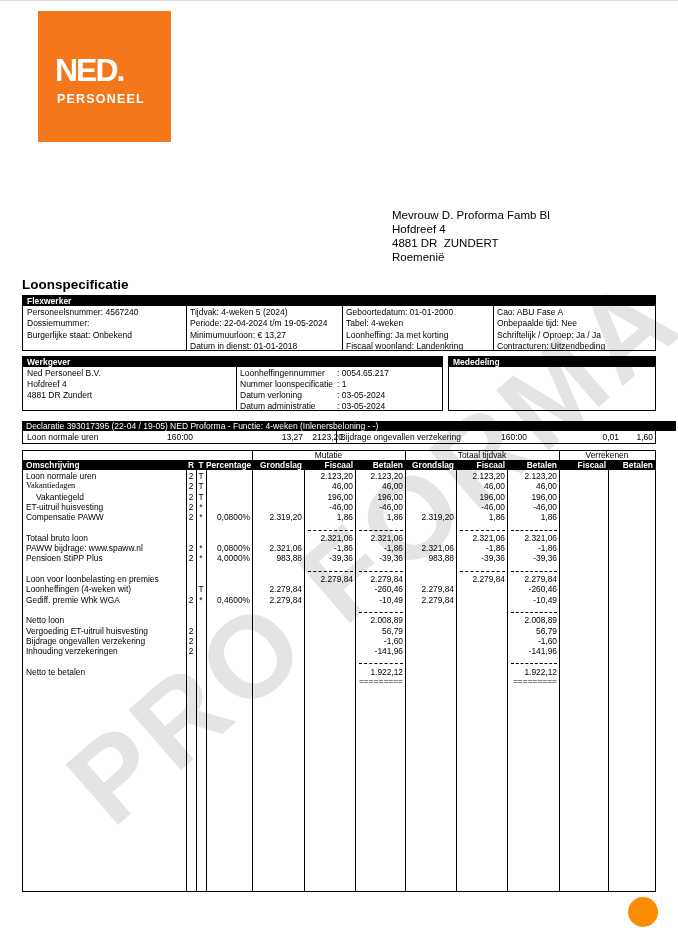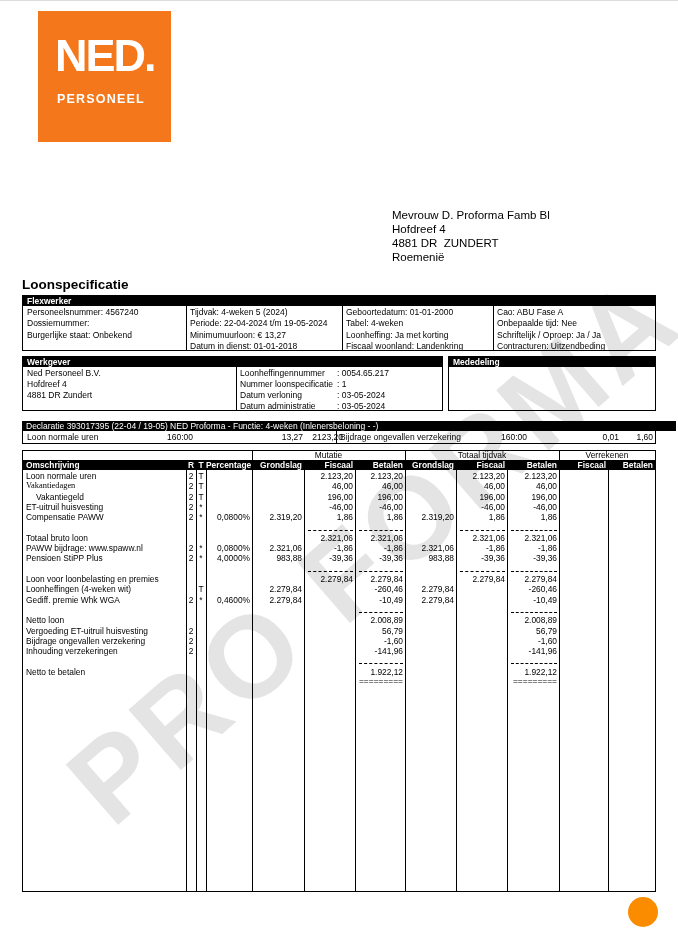--- a/index.html
+++ b/index.html
@@ -8,22 +8,22 @@
     font-family:"Liberation Sans", sans-serif; color:#000; overflow:hidden;
     border-top:1px solid #dcdcdc;
   }
   .abs { position:absolute; z-index:1; }
   .watermark {
     position:absolute; left:42px; top:748px; transform:rotate(-41deg);
     transform-origin:0 0; font-size:116px; font-weight:bold; letter-spacing:6px;
     color:#d6d6d6; opacity:0.65; white-space:nowrap; z-index:0;
   }
   .logo { left:38px; top:10px; width:133px; height:131px; background:var(--logo-orange); }
-  .logo-title { position:absolute; left:17px; top:23px; color:#fff; font-weight:bold;
-    font-size:45px; letter-spacing:-2px; line-height:44px; }
+  .logo-title { position:absolute; left:17px; top:37px; color:#fff; font-weight:bold;
+    font-size:32px; letter-spacing:-2px; line-height:44px; }
   .logo-sub { position:absolute; left:19px; top:81px; color:#fff; font-weight:bold;
     font-size:12.5px; letter-spacing:1.2px; }
   .recipient { left:392px; top:207px; font-size:11.5px; line-height:14px; }
   .recipient div { white-space:pre; }
   .doc-title { left:22px; top:276px; font-size:13.5px; font-weight:bold; }
   .box { border:1px solid #000; box-sizing:border-box; background:transparent; }
   .bar { position:absolute; left:0; top:0; right:0; height:10px; background:#000;
     color:#fff; font-weight:bold; font-size:8.5px; line-height:10px; padding-left:4px; }
   .sm { font-size:8.5px; line-height:11.3px; }
   .vline { position:absolute; width:1px; background:#000; }

